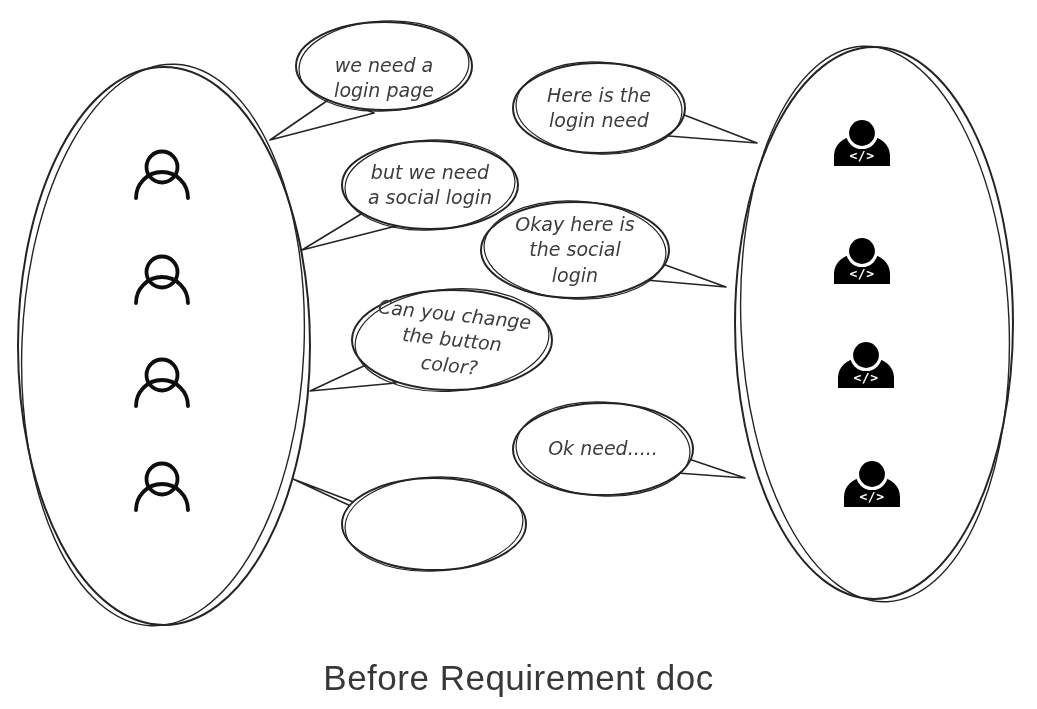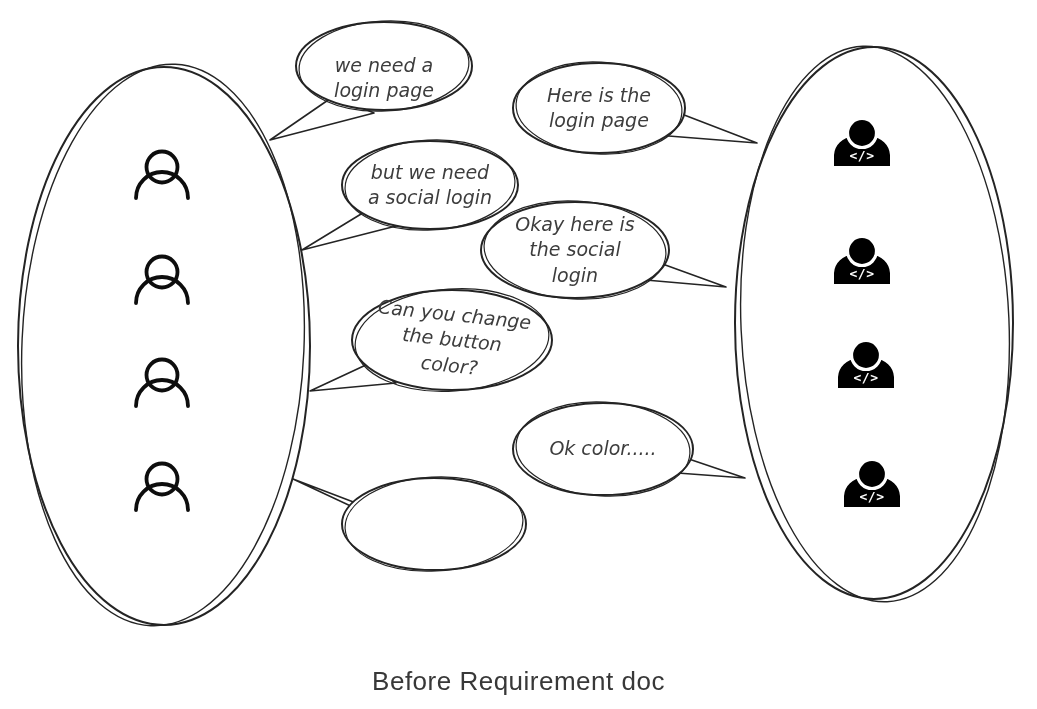--- a/index.html
+++ b/index.html
@@ -28,25 +28,24 @@
     line-height: 1.32;
     color: #3d3d3d;
     pointer-events: none;
   }
   .bubble-text.tilt { transform: rotate(6deg); }
   .caption {
     position: absolute;
     left: 0; right: 0; top: 658px;
     text-align: center;
     font-family: "Liberation Sans", sans-serif;
-    font-size: 26px;
+    font-size: 35px;
     font-weight: 400;
     color: #383838;
     letter-spacing: 0.5px;
-    margin-top: 8px;
   }
 </style>
 </head>
 <body>
 
 <div class="canvas">
 
   <svg width="1037" height="709" viewBox="0 0 1037 709">
 
     <g fill="none" stroke="#242424">
@@ -128,31 +127,31 @@
 
       <ellipse cx="434" cy="524" rx="92" ry="46" stroke-width="2"></ellipse>
       <ellipse cx="434" cy="524" rx="89" ry="47" stroke-width="1.2" fill="none" transform="rotate(-3 434 524)"></ellipse>
     </g>
   </svg>
 
   <div class="bubble-text" style="left:296px; top:34px; width:176px; height:88px;">we need a
 login page</div>
 
   <div class="bubble-text" style="left:513px; top:63px; width:172px; height:90px;">Here is the
-login page</div>
+login need</div>
 
   <div class="bubble-text" style="left:342px; top:141px; width:176px; height:88px;">but we need
 a social login</div>
 
   <div class="bubble-text" style="left:480px; top:202px; width:190px; height:96px;">Okay here is
 the social
 login</div>
 
   <div class="bubble-text tilt" style="left:352px; top:290px; width:200px; height:100px;">Can you change
 the button
 color?</div>
 
-  <div class="bubble-text" style="left:513px; top:403px; width:180px; height:92px;">Ok color.....</div>
+  <div class="bubble-text" style="left:513px; top:403px; width:180px; height:92px;">Ok need.....</div>
 
 
   <div class="caption">Before Requirement doc</div>
 
 </div>
 
 </body></html>

